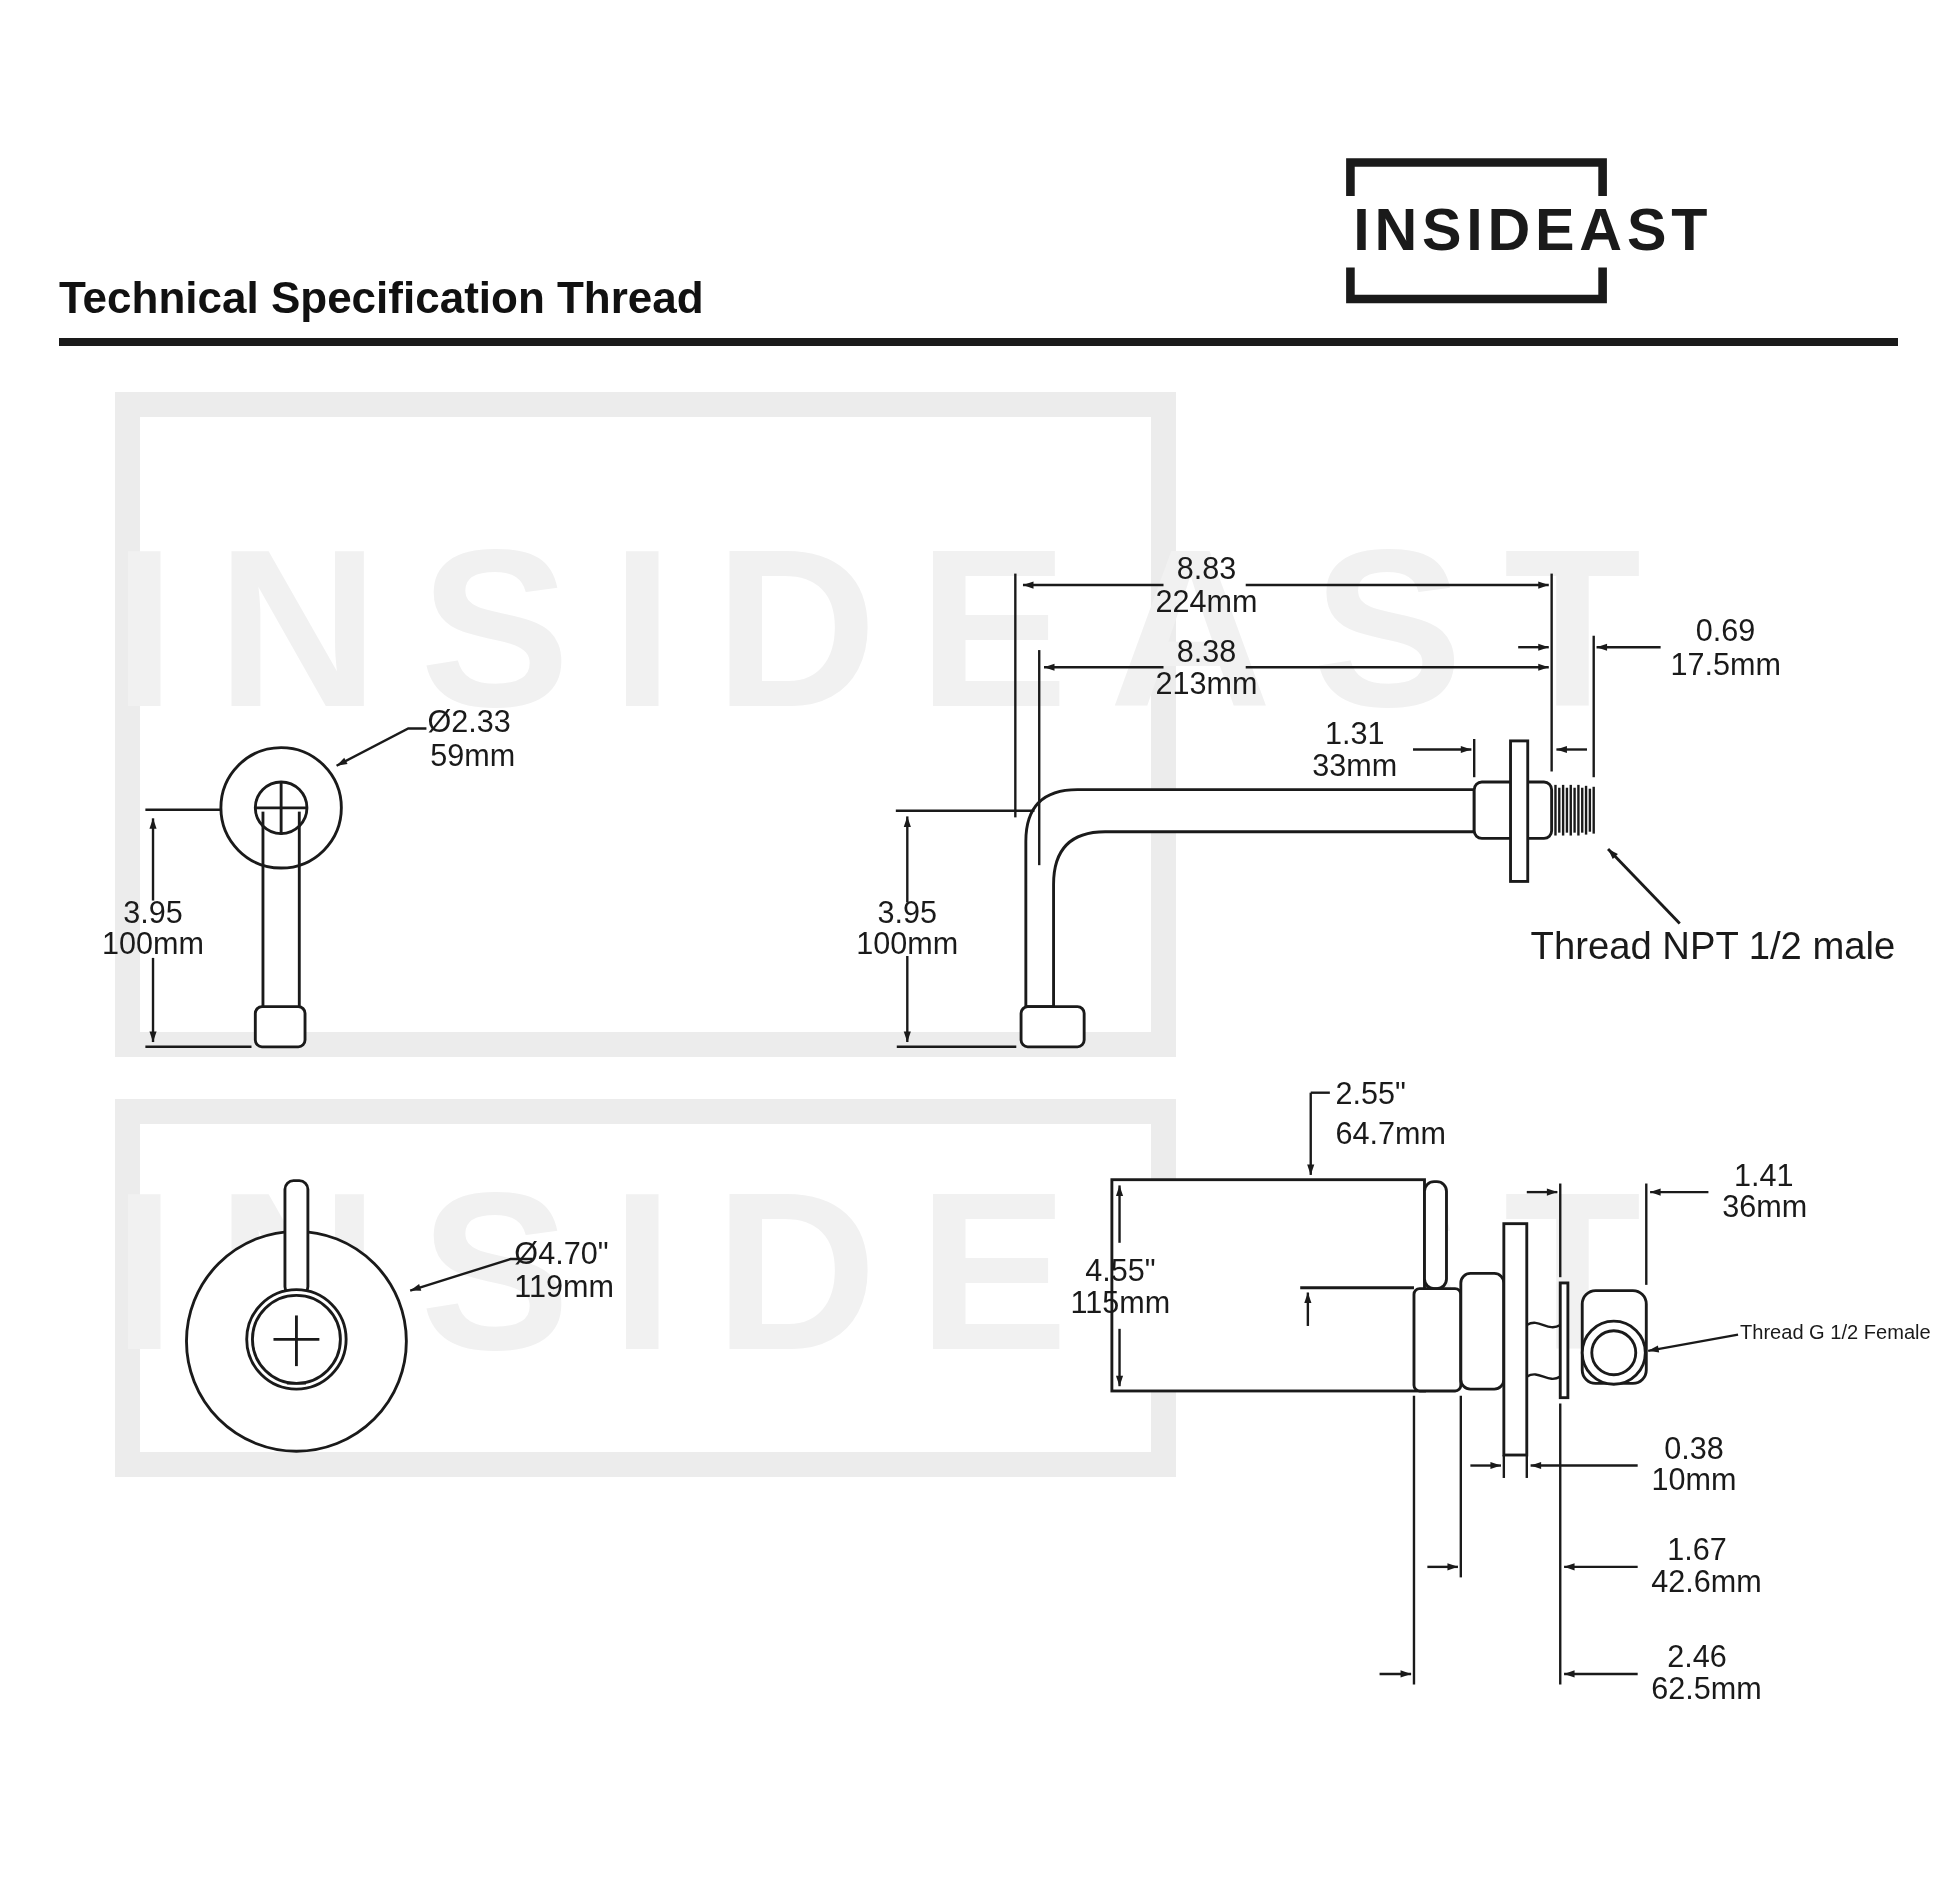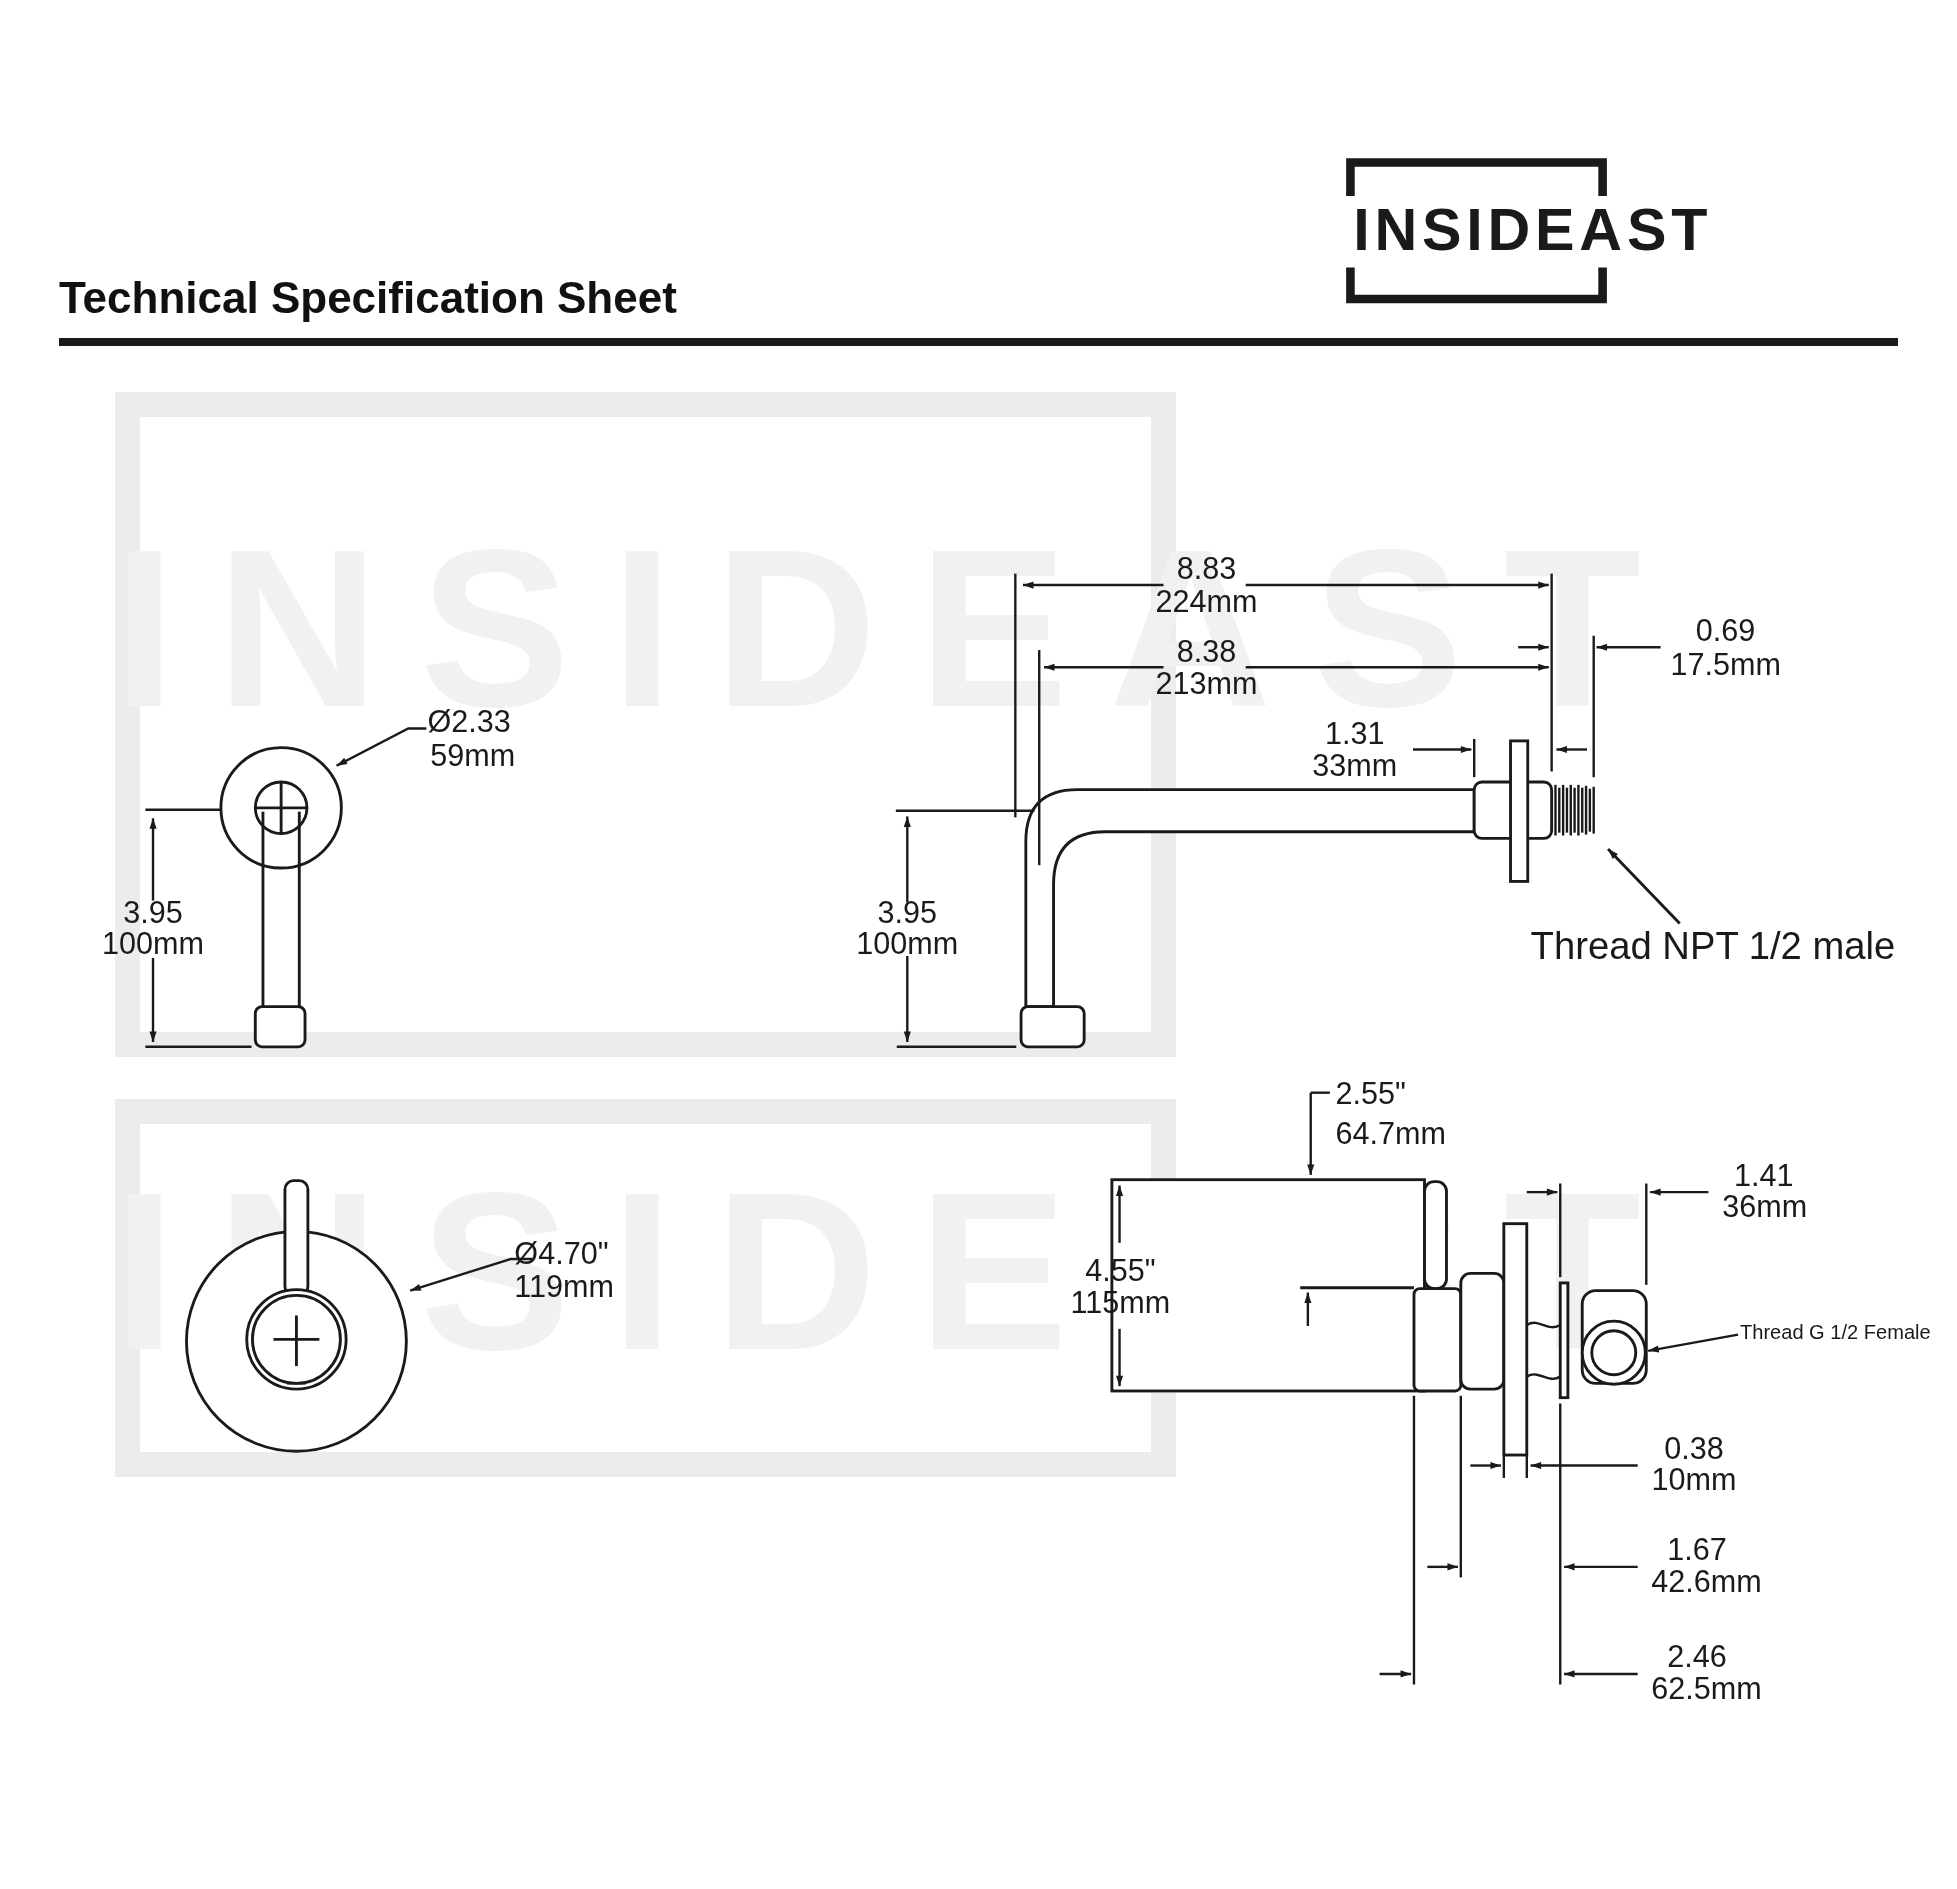--- a/index.html
+++ b/index.html
@@ -31,21 +31,21 @@
 </head>
 <body>
 
 <div class="page">
 
   <div class="wm-frame wm-frame1"></div>
   <div class="wm-text wm-text1">INSIDEAST</div>
   <div class="wm-frame wm-frame2"></div>
   <div class="wm-text wm-text2">INSIDEAST</div>
 
-  <h1 class="title">Technical Specification Sheet</h1>
+  <h1 class="title">Technical Specification Thread</h1>
   <div class="rule"></div>
 
   <svg class="logo" width="619" height="182" viewBox="0 0 648 190">
     <path d="M13,53 L13,18 L277,18 L277,53" fill="none" stroke="#1a1a1a" stroke-width="9"></path>
     <path d="M13,128 L13,161 L277,161 L277,128" fill="none" stroke="#1a1a1a" stroke-width="9"></path>
     <text x="16" y="110">INSIDEAST</text>
   </svg>
 
   <svg class="drawing" width="1958" height="1890" viewBox="0 0 2048 1977">
     <defs>

